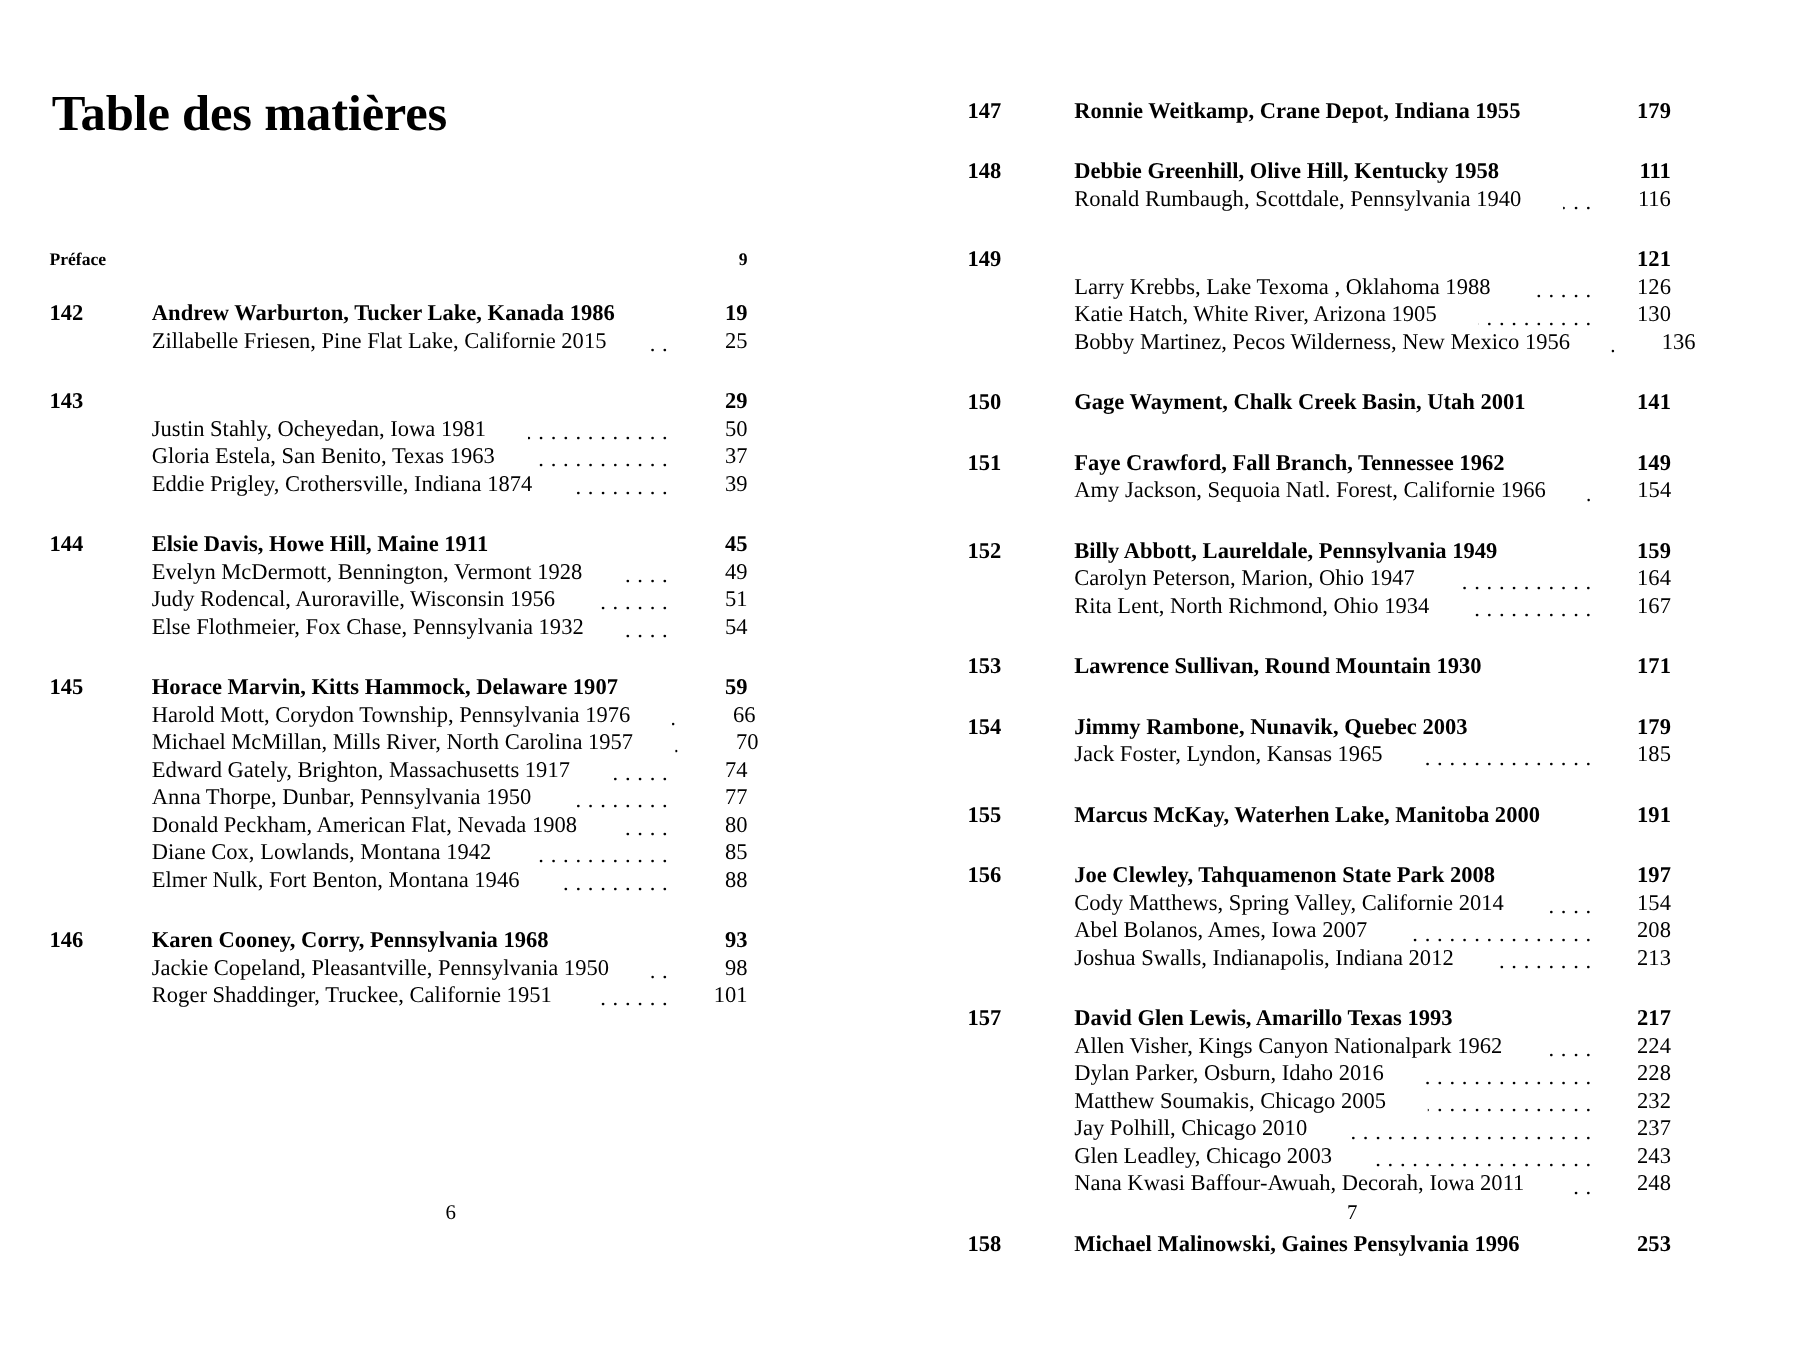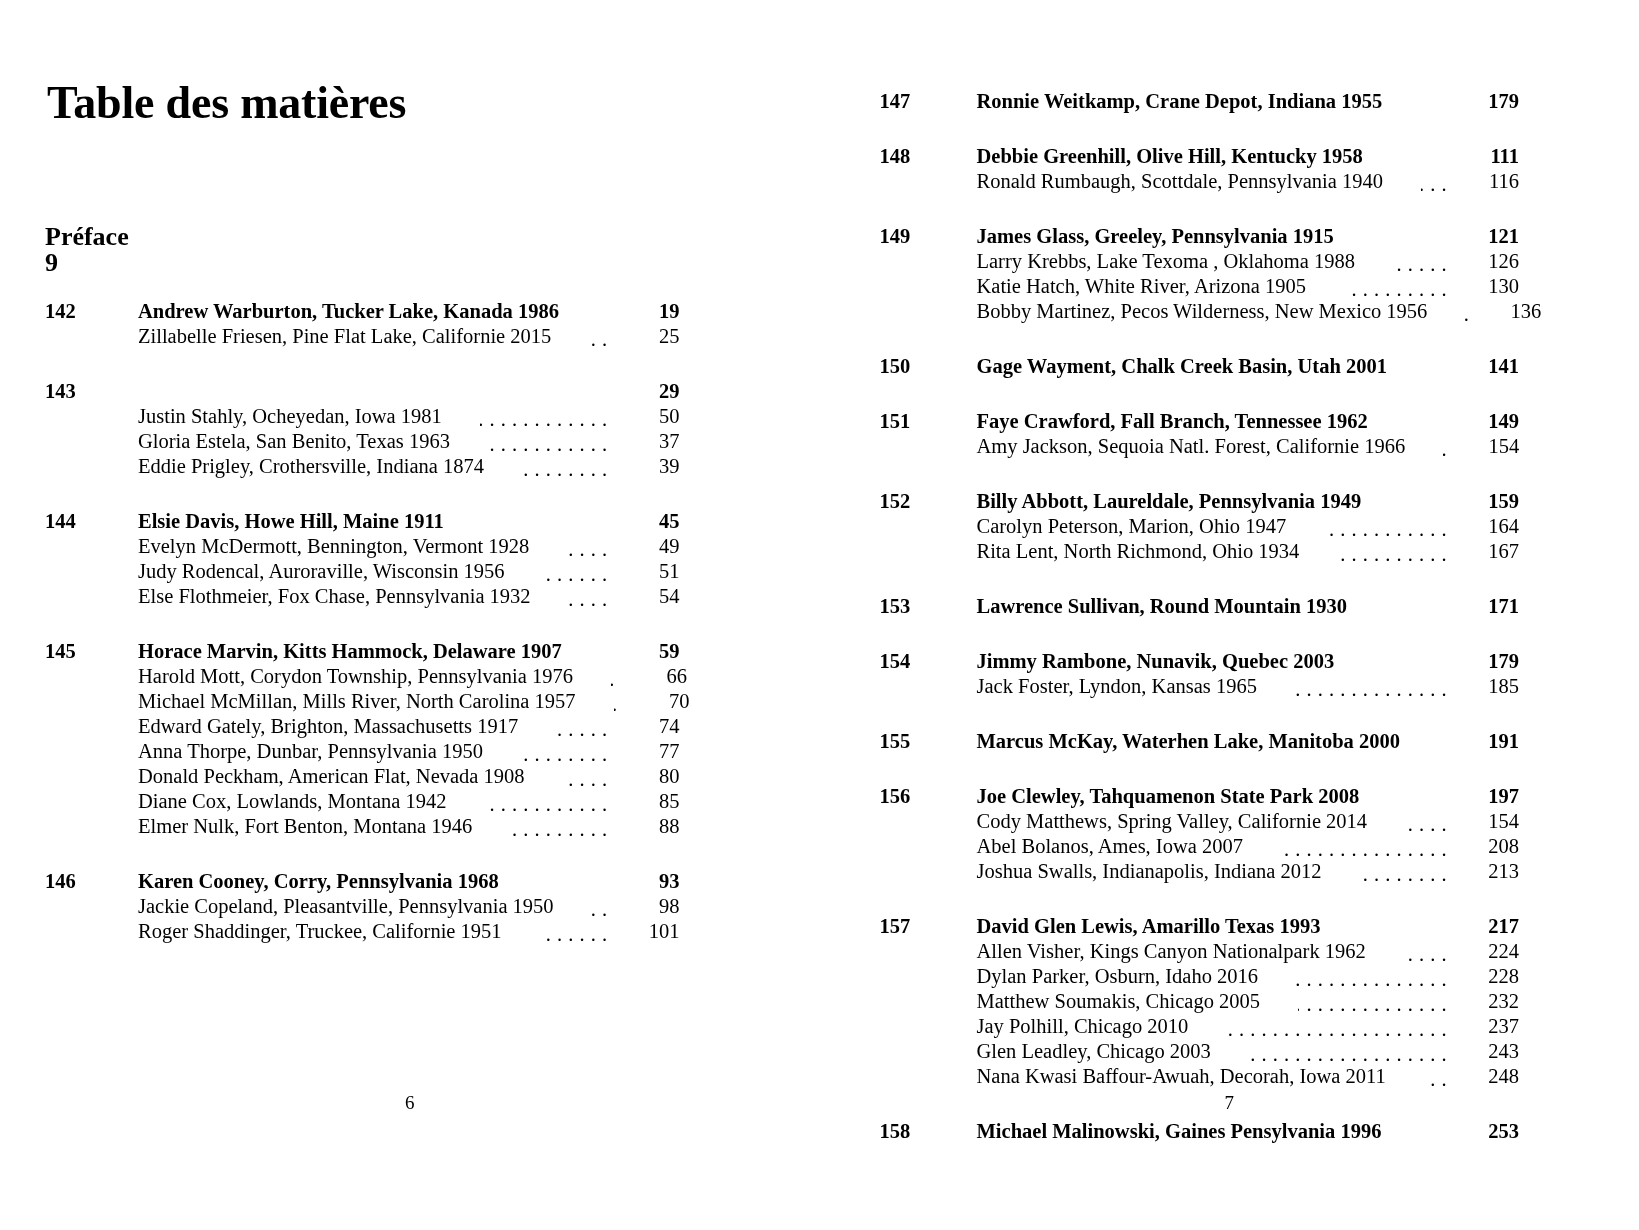--- a/index.html
+++ b/index.html
@@ -113,24 +113,23 @@
     padding-left: 6px;
     min-width: 34px;
   }
   .row.chapter .row-page { font-weight: bold; }
 
   
   .preface-row {
     display: flex;
     align-items: baseline;
     font-weight: bold;
-    font-size: 26px;
+    font-size: 16px;
     line-height: 26px;
     margin-bottom: 22px;
-    flex-direction: column;
   }
   .preface-row .pf-label { flex: 0 0 auto; }
   .preface-row .pf-spacer { flex: 1 1 auto; }
   .preface-row .pf-page { flex: 0 0 auto; text-align: right; }
 
   
   .folio {
     position: absolute;
     bottom: 118px;
     left: 0;
@@ -323,21 +322,20 @@
             <div class="row">
               <span class="row-indent"></span>
               <span class="row-text">Ronald Rumbaugh, Scottdale, Pennsylvania 1940</span>
               <span class="leader"></span>
               <span class="row-page">116</span>
             </div>
           </div>
           <div class="group">
             <div class="row chapter">
               <span class="row-num">149</span>
-              <span class="row-text">James Glass, Greeley, Pennsylvania 1915</span>
               <span class="leader"></span>
               <span class="row-page">121</span>
             </div>
             <div class="row">
               <span class="row-indent"></span>
               <span class="row-text">Larry Krebbs, Lake Texoma , Oklahoma 1988</span>
               <span class="leader"></span>
               <span class="row-page">126</span>
             </div>
             <div class="row">

